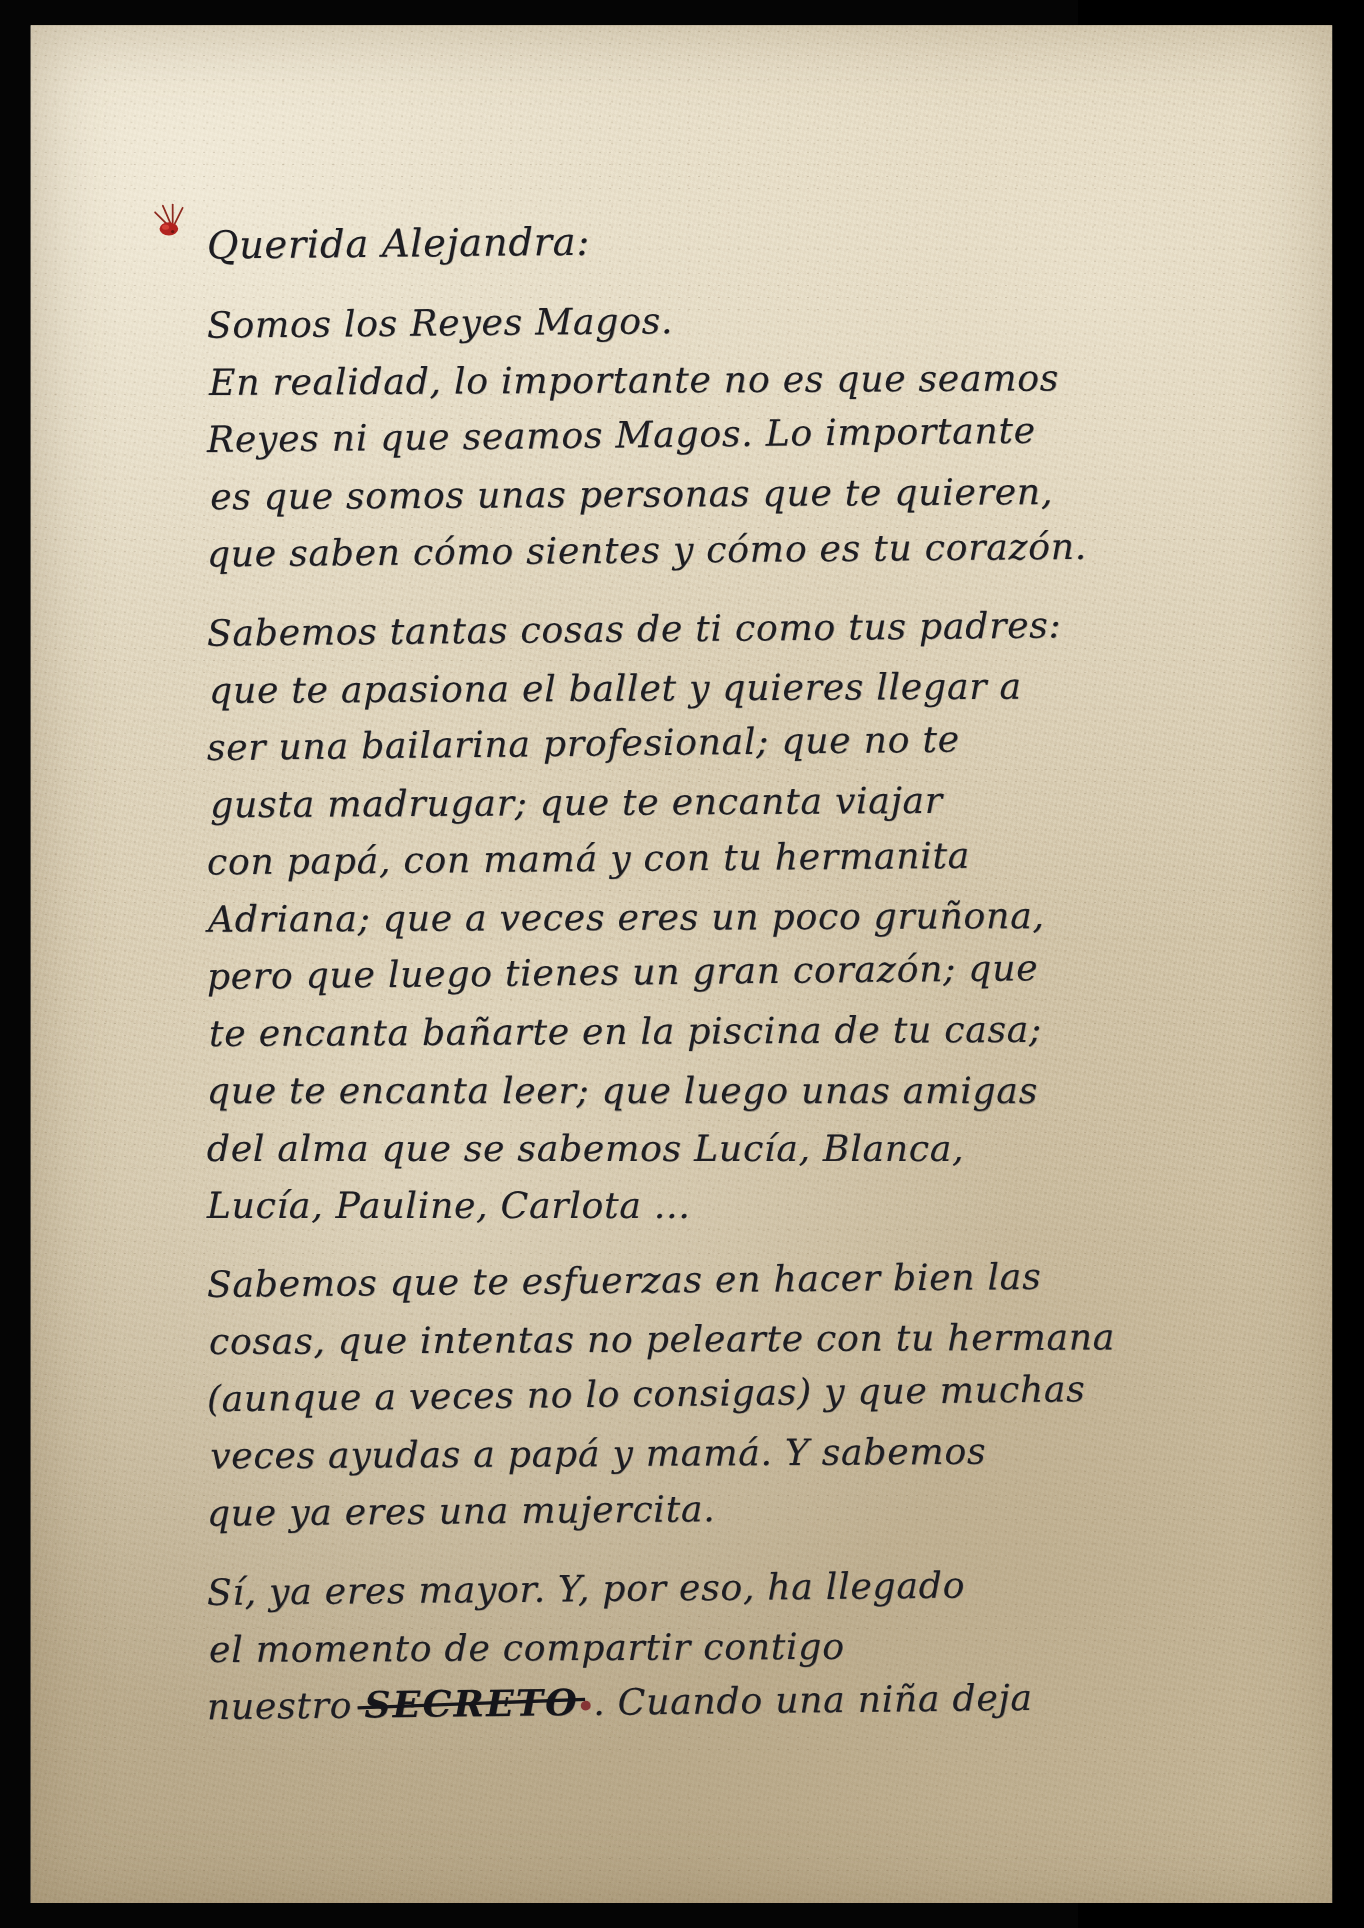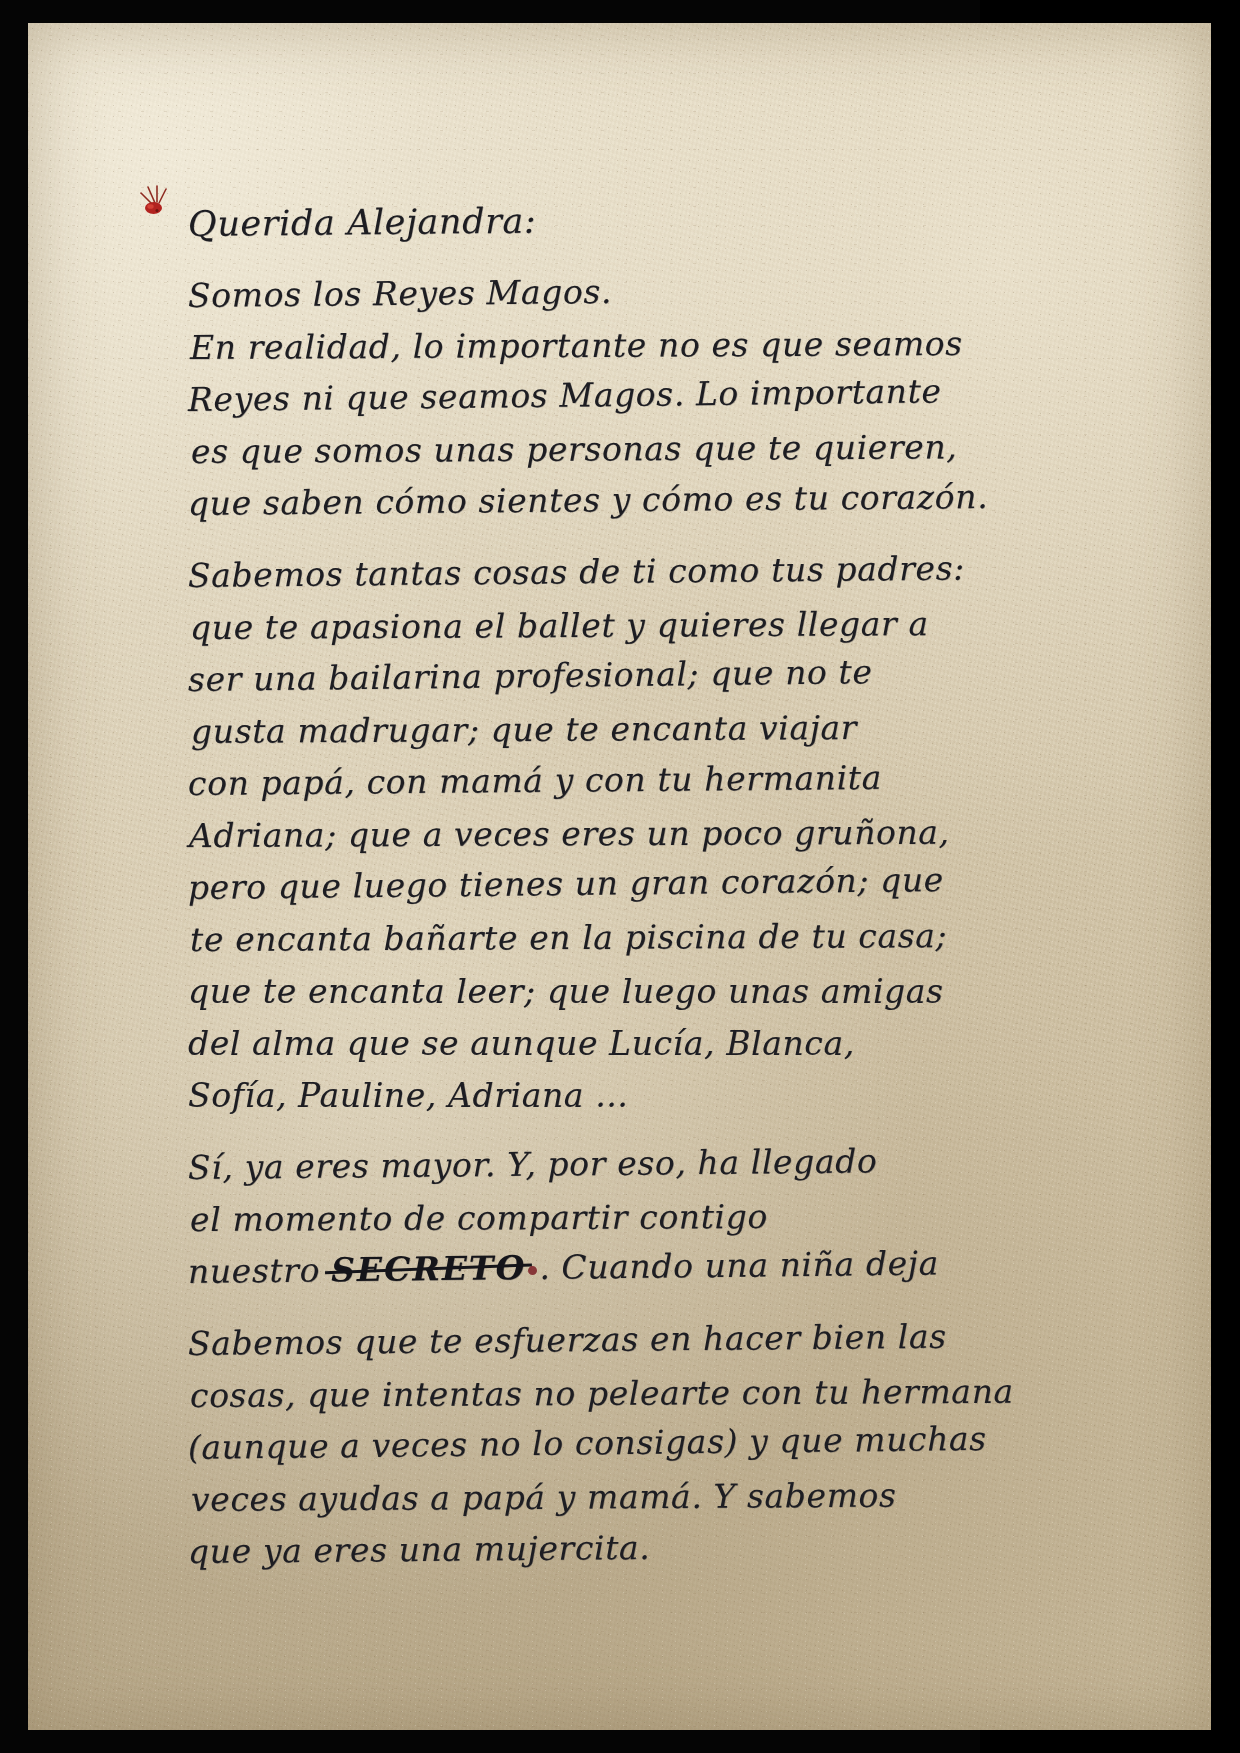--- a/index.html
+++ b/index.html
@@ -169,35 +169,35 @@
       <div class="para">
         <span class="ln">Sabemos tantas cosas de ti como tus padres:</span>
         <span class="ln">que te apasiona el ballet y quieres llegar a</span>
         <span class="ln">ser una bailarina profesional; que no te</span>
         <span class="ln">gusta madrugar; que te encanta viajar</span>
         <span class="ln">con papá, con mamá y con tu hermanita</span>
         <span class="ln">Adriana; que a veces eres un poco gruñona,</span>
         <span class="ln">pero que luego tienes un gran corazón; que</span>
         <span class="ln">te encanta bañarte en la piscina de tu casa;</span>
         <span class="ln">que te encanta leer; que luego unas amigas</span>
-        <span class="ln">del alma que se aunque Lucía, Blanca,</span>
-        <span class="ln">Sofía, Pauline, Adriana ...</span>
+        <span class="ln">del alma que se sabemos Lucía, Blanca,</span>
+        <span class="ln">Lucía, Pauline, Carlota ...</span>
+      </div>
+
+      <div class="para">
+        <span class="ln">Sabemos que te esfuerzas en hacer bien las</span>
+        <span class="ln">cosas, que intentas no pelearte con tu hermana</span>
+        <span class="ln">(aunque a veces no lo consigas) y que muchas</span>
+        <span class="ln">veces ayudas a papá y mamá. Y sabemos</span>
+        <span class="ln">que ya eres una mujercita.</span>
       </div>
 
       <div class="para">
         <span class="ln">Sí, ya eres mayor. Y, por eso, ha llegado</span>
         <span class="ln">el momento de compartir contigo</span>
         <span class="ln">
           <span>nuestro </span><span class="secret-word">SECRETO</span><span class="ink-blot" style="width:9px;height:9px;left:0;top:0;position:relative;display:inline-block;vertical-align:middle;margin:0 2px;"></span><span>. Cuando una niña deja</span>
         </span>
       </div>
 
-      <div class="para">
-        <span class="ln">Sabemos que te esfuerzas en hacer bien las</span>
-        <span class="ln">cosas, que intentas no pelearte con tu hermana</span>
-        <span class="ln">(aunque a veces no lo consigas) y que muchas</span>
-        <span class="ln">veces ayudas a papá y mamá. Y sabemos</span>
-        <span class="ln">que ya eres una mujercita.</span>
-      </div>
-
     </div>
   </div>
 </div>
 
 </body></html>

